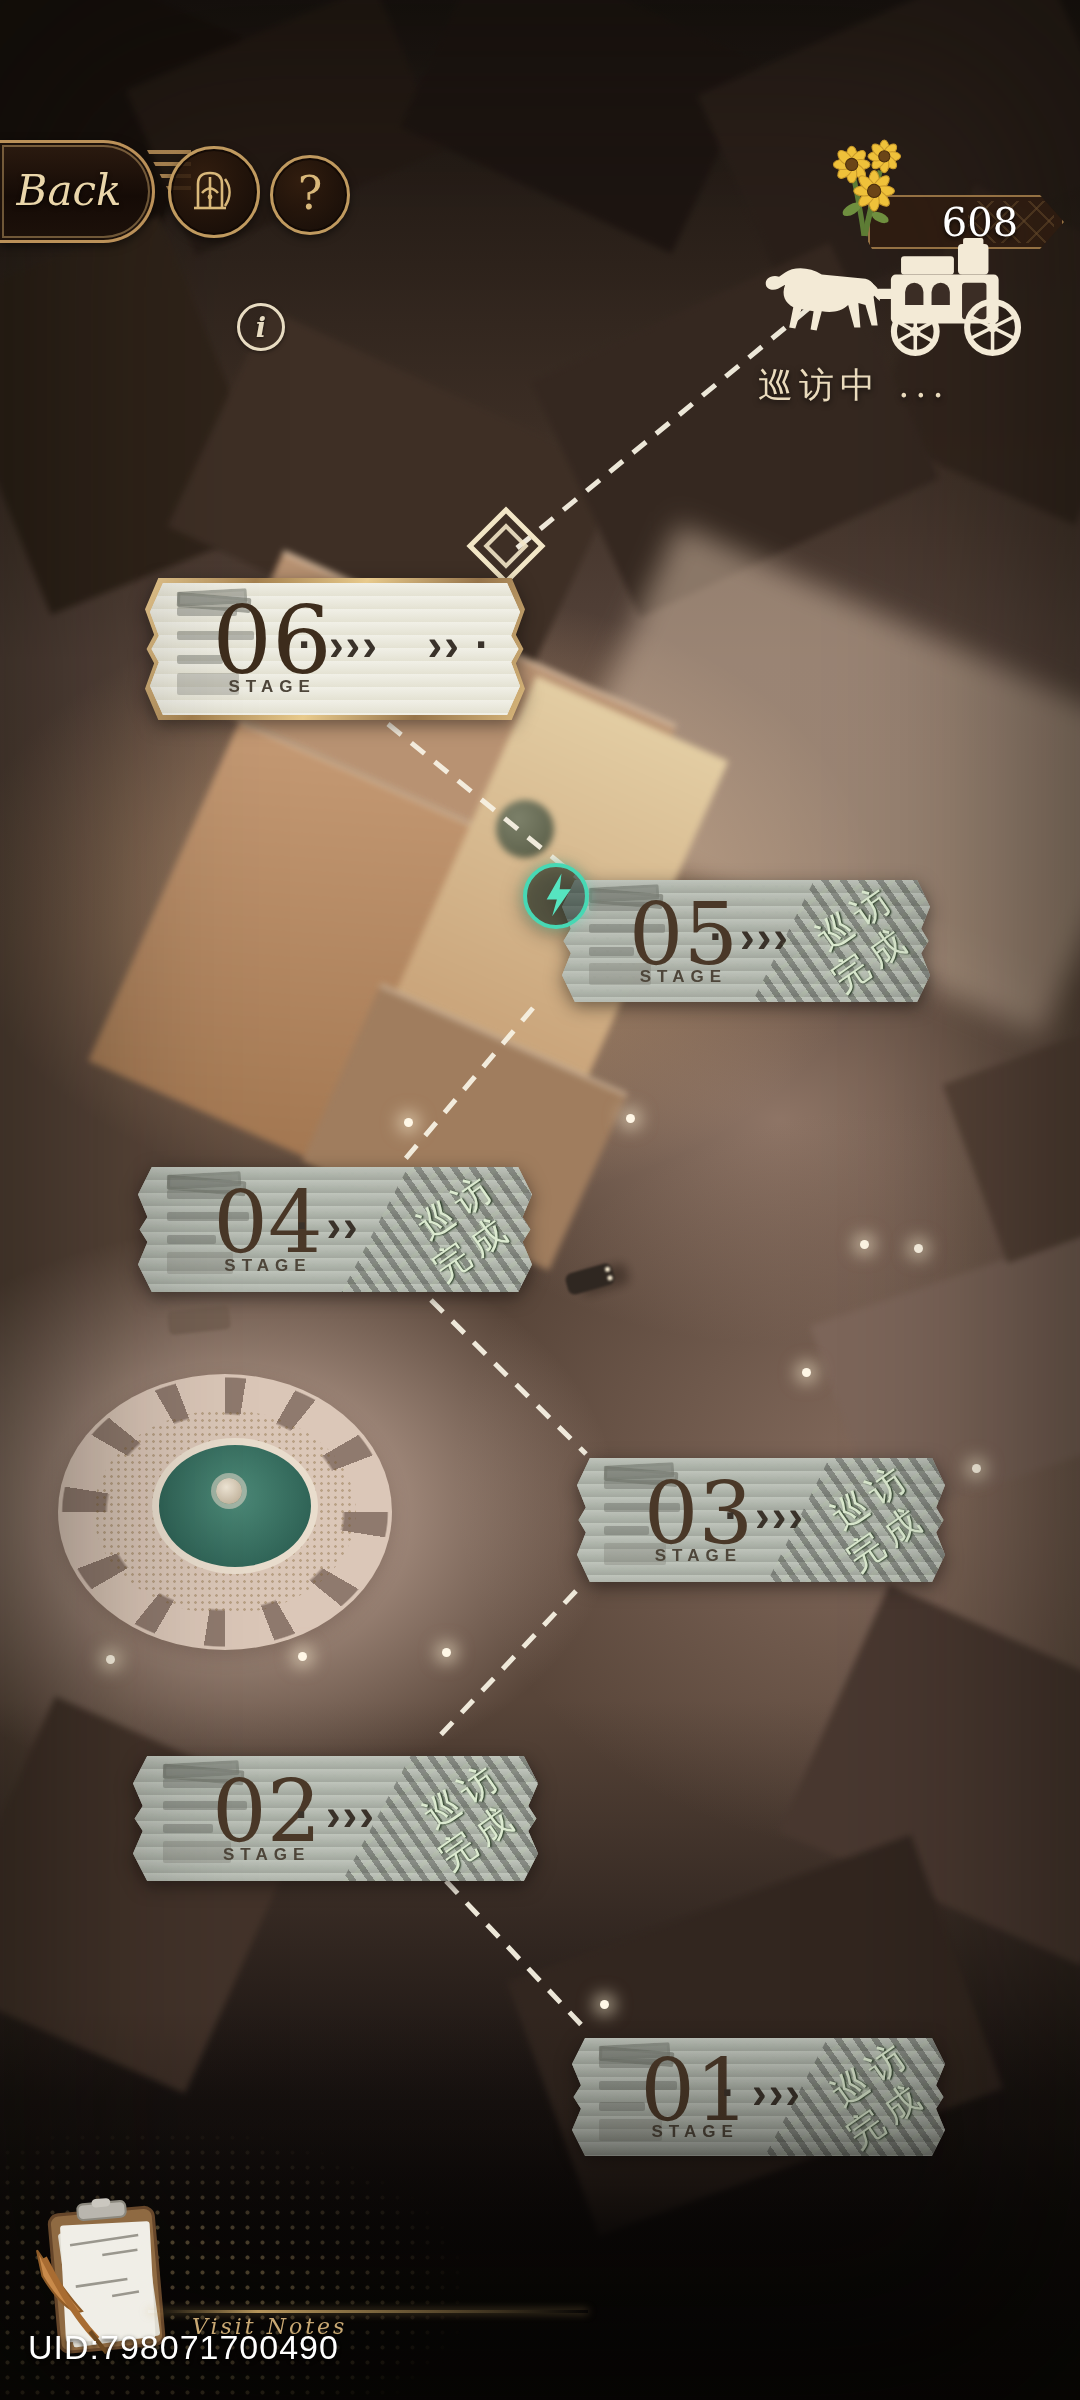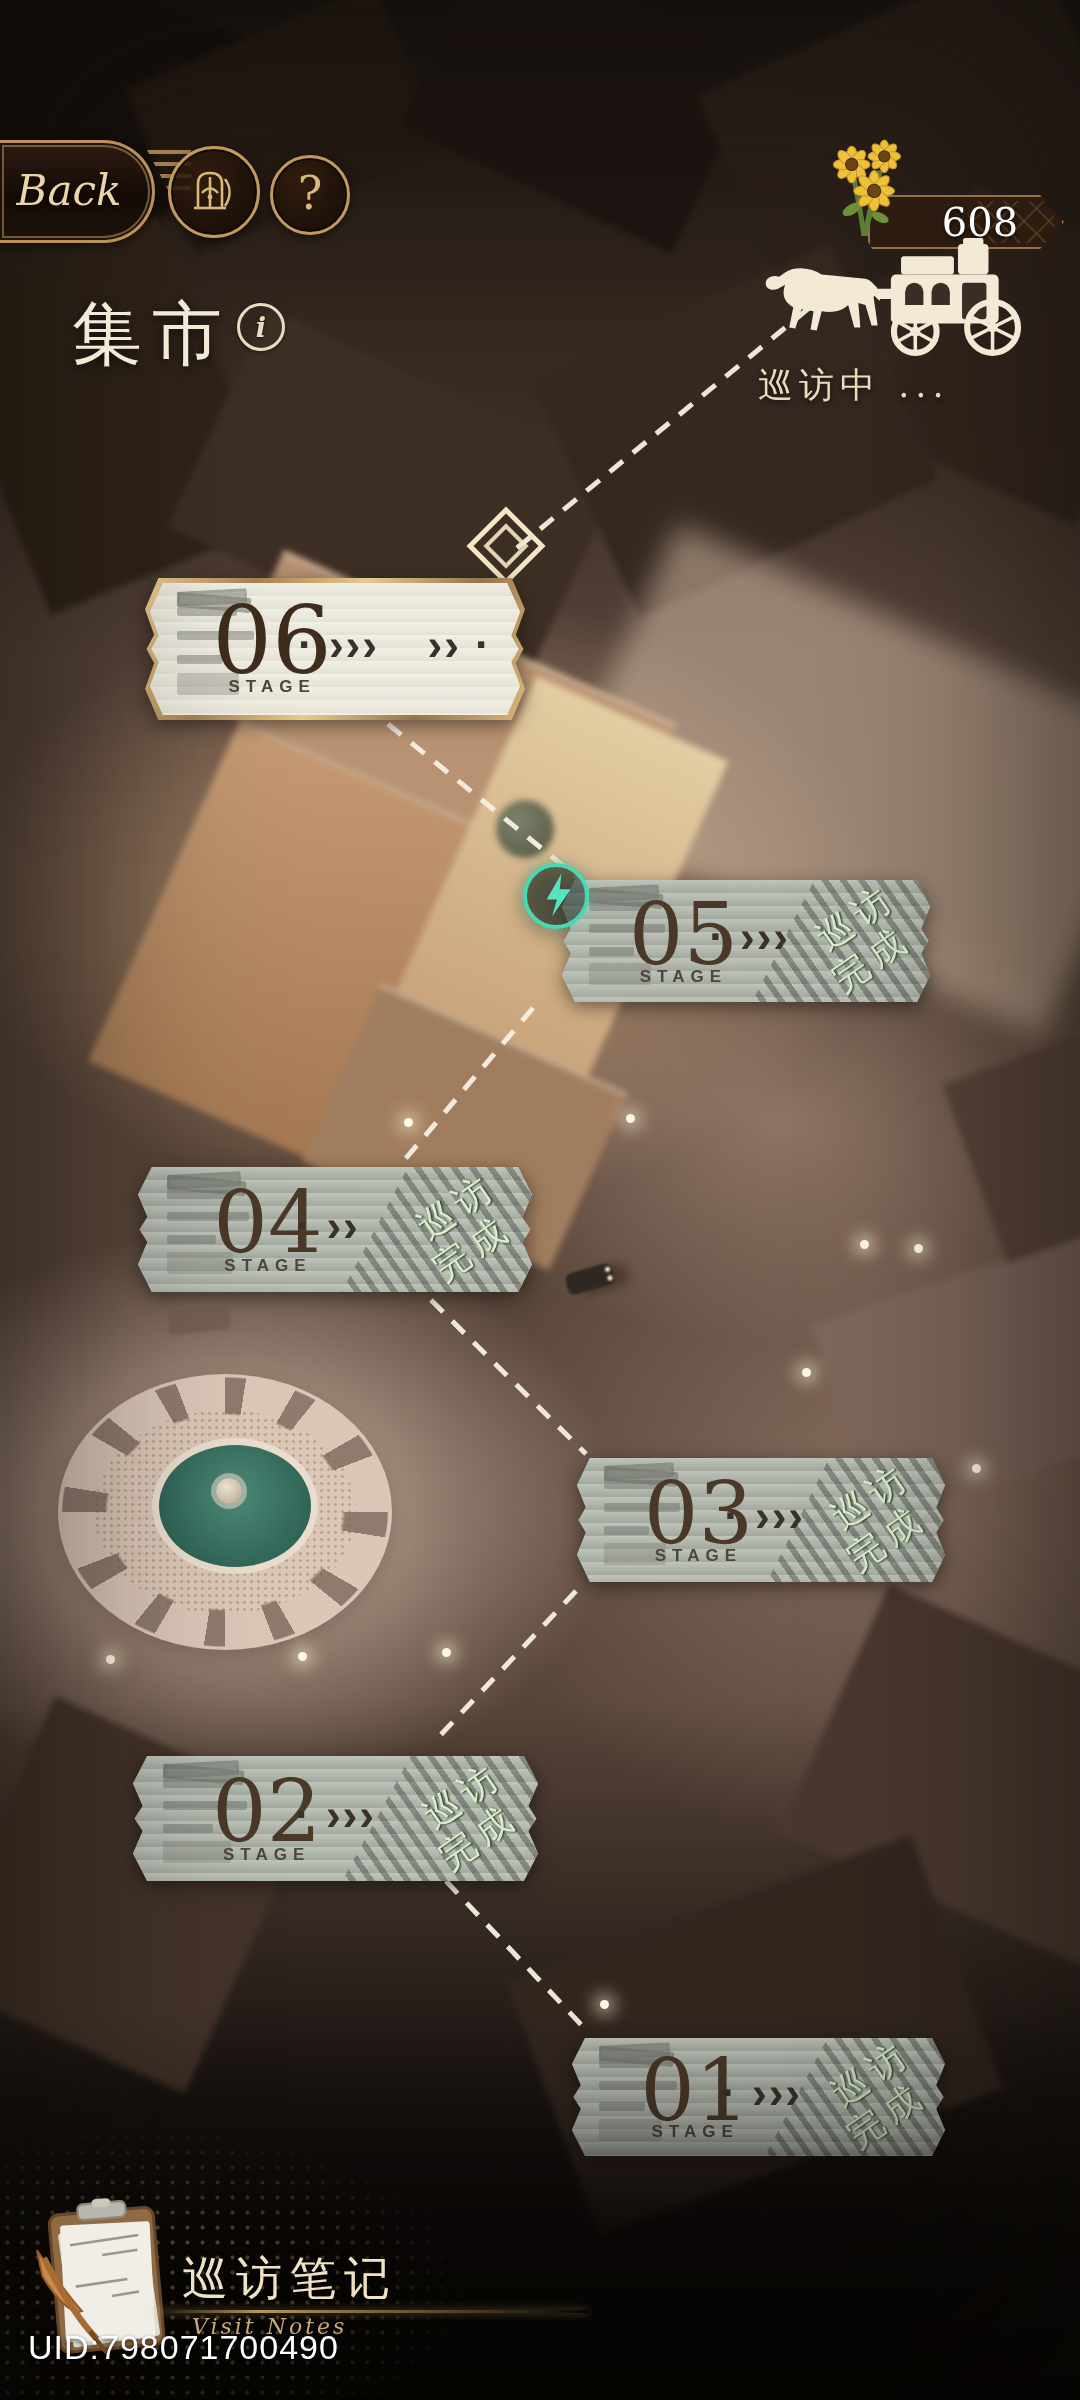--- a/index.html
+++ b/index.html
@@ -367,21 +367,20 @@
       <path d="M4 42 H36"></path>
       <path d="M20 11 V42"></path>
       <path d="M12 27 Q20 18 28 27"></path>
       <circle cx="20" cy="31" r="2.4" fill="#d9b87a" stroke="none"></circle>
       <path d="M35 13 C41 21 41 31 35 40"></path>
     </svg>
   </div>
   <div class="hdr cbtn help">
     <span>?</span>
   </div>
-  <div class="hdr title">集市</div>
   <div class="hdr info">
     <span>i</span>
   </div>
   <div class="hdr plate">
     <span>608</span>
   </div>
   <div class="hdr flowers">
     <svg width="84" height="110" viewBox="0 0 80 108">
       <g stroke="#5d7c35" stroke-width="5" fill="none">
         <path d="M26 38 C30 60 34 78 36 96"></path>
@@ -478,18 +477,17 @@
             <line x1="78" y1="64" x2="112" y2="62"></line>
           <line x1="50" y1="92" x2="100" y2="89"></line>
             <line x1="84" y1="104" x2="110" y2="102"></line>
         </g>
         <path d="M16 54 C28 76 40 98 54 116 C44 119 30 102 19 79 Z" fill="#c98a4a" stroke="#8f5c28" stroke-width="2"></path>
         <path d="M22 62 C34 92 48 122 66 144" stroke="#a86c32" stroke-width="6" fill="none"></path>
         <path d="M60 136 L74 158" stroke="#6e4a22" stroke-width="4"></path>
       </g>
     </svg>
   </div>
-  <div class="ftr notes-t">巡访笔记</div>
   <div class="ftr gold-line"></div>
   <div class="ftr notes-s">Visit Notes</div>
   <div class="ftr uid">UID:798071700490</div>
 
 </div>
 
 </body></html>

